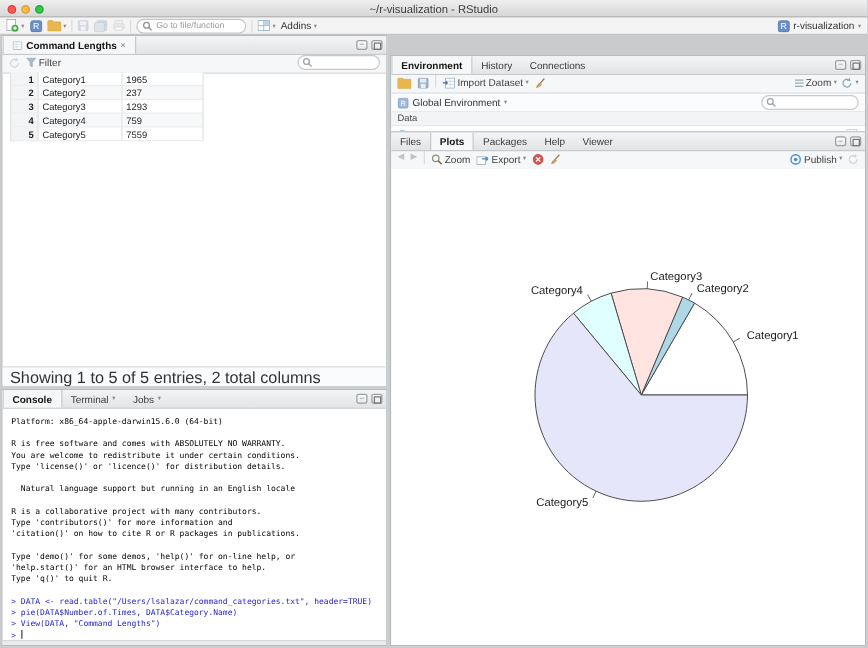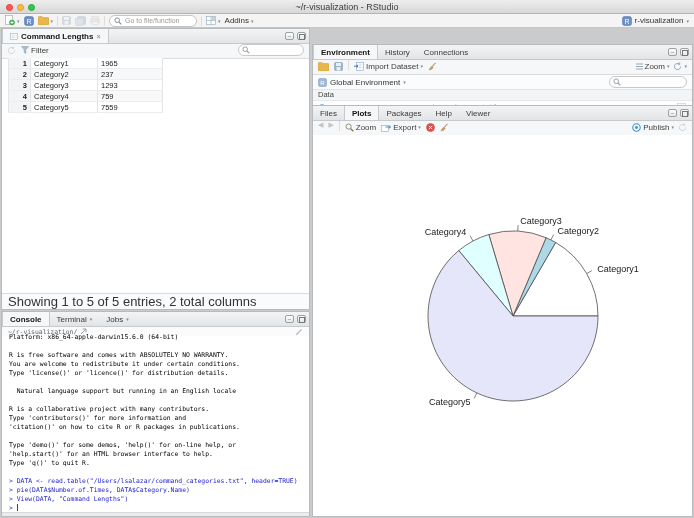--- a/index.html
+++ b/index.html
@@ -250,29 +250,20 @@
     </div>
     <div class="tab">
       <span>Jobs</span>
       <span class="caret">▾</span>
     </div>
     <div class="minmax">
       <div class="mm"><span>–</span></div>
       <div class="mm"><span class="maxbox"></span></div>
     </div>
   </div>
-  <div id="console-cwd">
-    <span>~/r-visualization/</span>
-    <svg width="7" height="7" viewBox="0 0 7 7">
-        <path d="M1 6 L6 1 M6 1 H2.8 M6 1 V4.2" stroke="#9aa0a5" stroke-width="1" fill="none"></path>
-      </svg>
-    <svg class="right" width="8" height="8" viewBox="0 0 8 8">
-        <path d="M1.2 6.8 L6.5 1.5" stroke="#b9bec2" stroke-width="1.4"></path>
-      </svg>
-  </div>
   <div id="console-output"><div class="cline">Platform: x86_64-apple-darwin15.6.0 (64-bit)</div><div class="cline">&nbsp;</div><div class="cline">R is free software and comes with ABSOLUTELY NO WARRANTY.</div><div class="cline">You are welcome to redistribute it under certain conditions.</div><div class="cline">Type 'license()' or 'licence()' for distribution details.</div><div class="cline">&nbsp;</div><div class="cline">  Natural language support but running in an English locale</div><div class="cline">&nbsp;</div><div class="cline">R is a collaborative project with many contributors.</div><div class="cline">Type 'contributors()' for more information and</div><div class="cline">'citation()' on how to cite R or R packages in publications.</div><div class="cline">&nbsp;</div><div class="cline">Type 'demo()' for some demos, 'help()' for on-line help, or</div><div class="cline">'help.start()' for an HTML browser interface to help.</div><div class="cline">Type 'q()' to quit R.</div><div class="cline">&nbsp;</div><div class="cline in">&gt; DATA &lt;- read.table("/Users/lsalazar/command_categories.txt", header=TRUE)</div><div class="cline in">&gt; pie(DATA$Number.of.Times, DATA$Category.Name)</div><div class="cline in">&gt; View(DATA, "Command Lengths")</div><div class="cline in">&gt; <span class="cursor"></span></div></div>
   <div class="hscroll"></div>
 </div>
 
 <div id="pane-env" class="pane">
   <div class="tabbar">
     <div class="tab active">
       <span>Environment</span>
     </div>
     <div class="tab">

